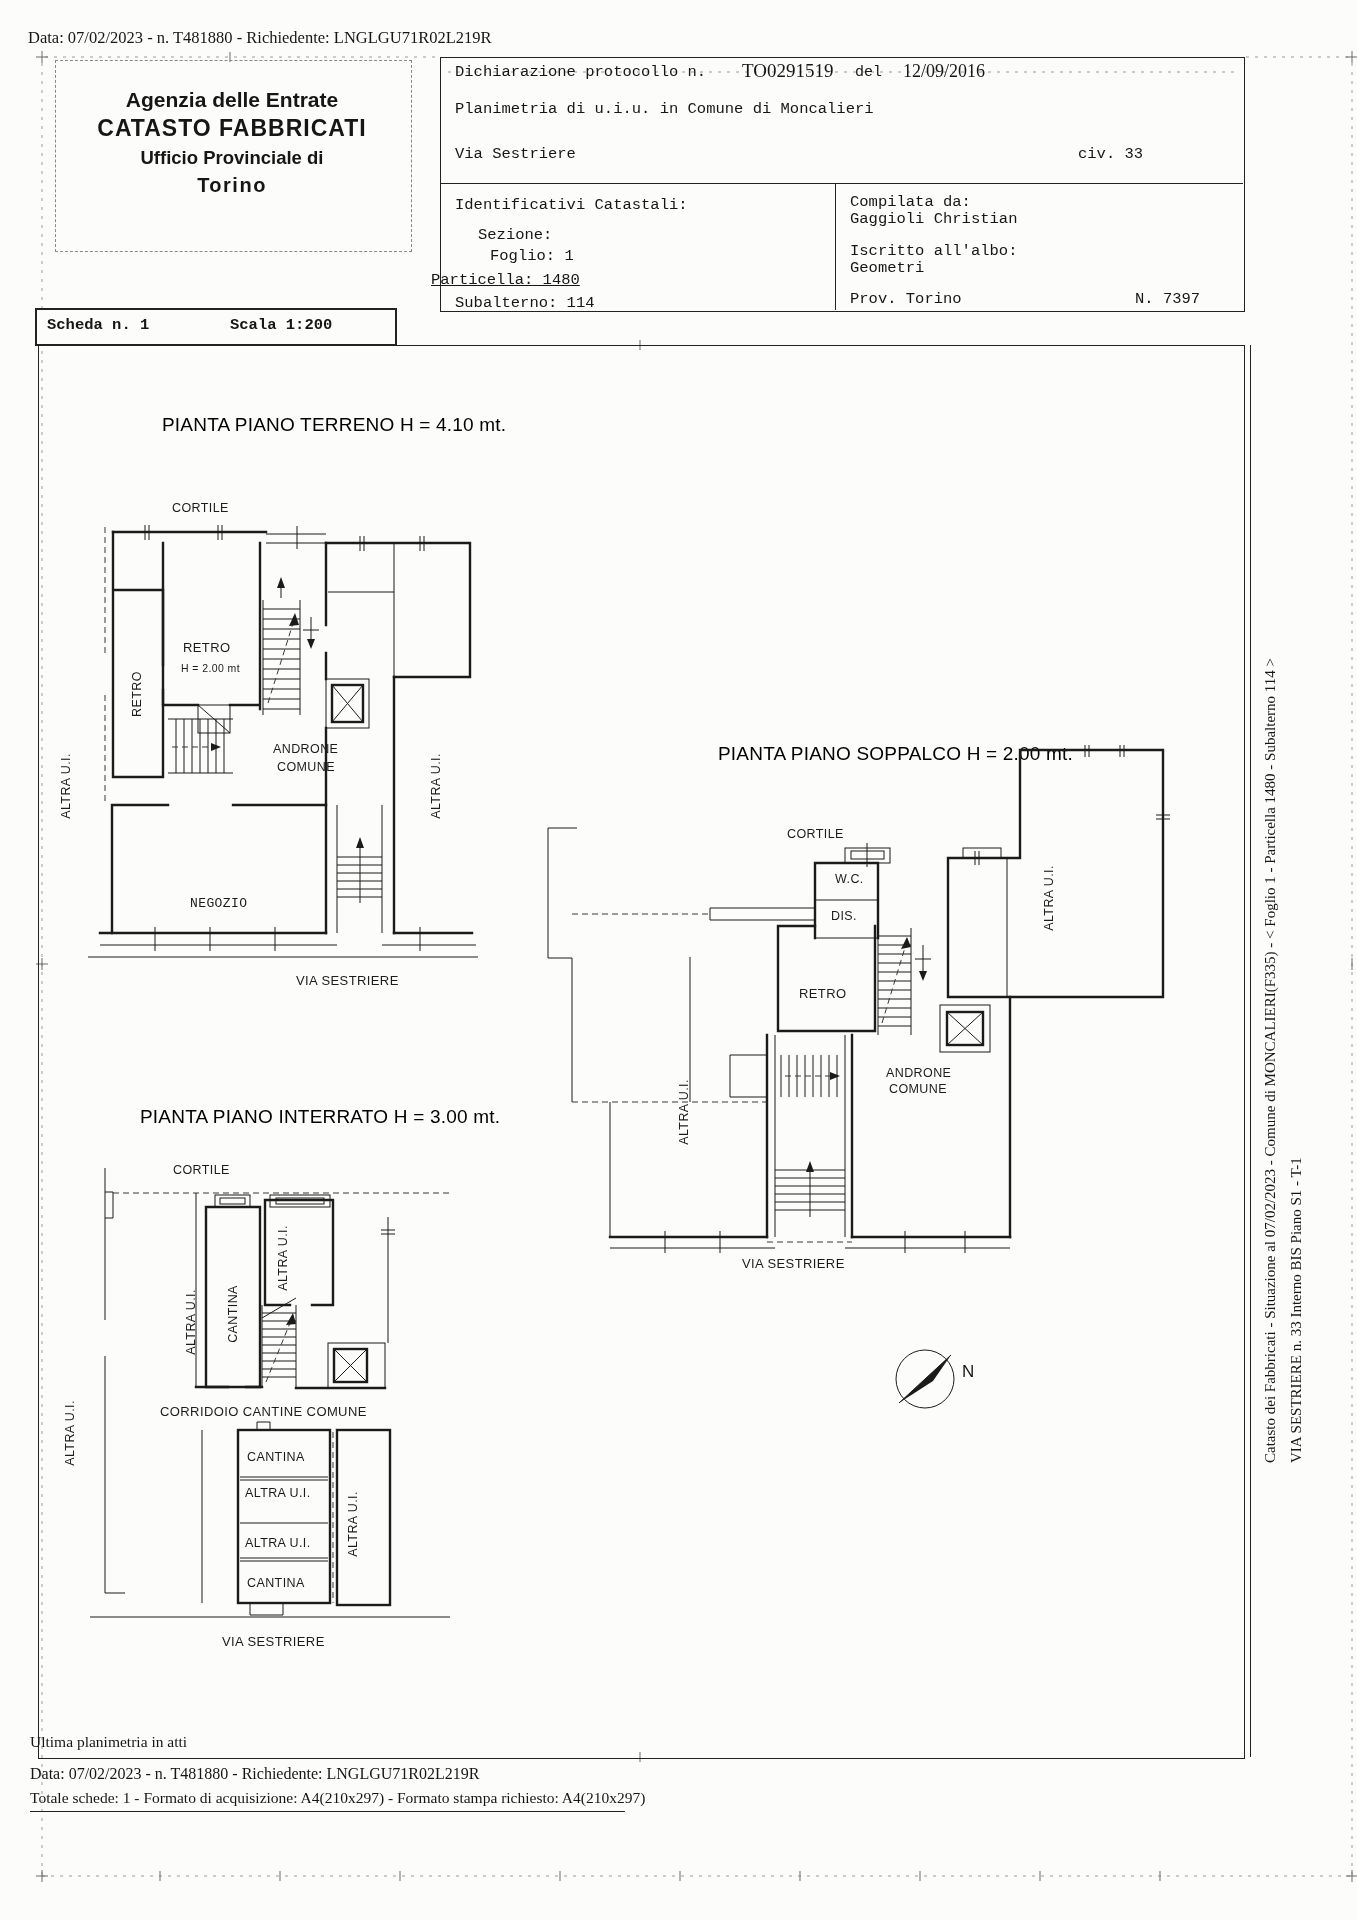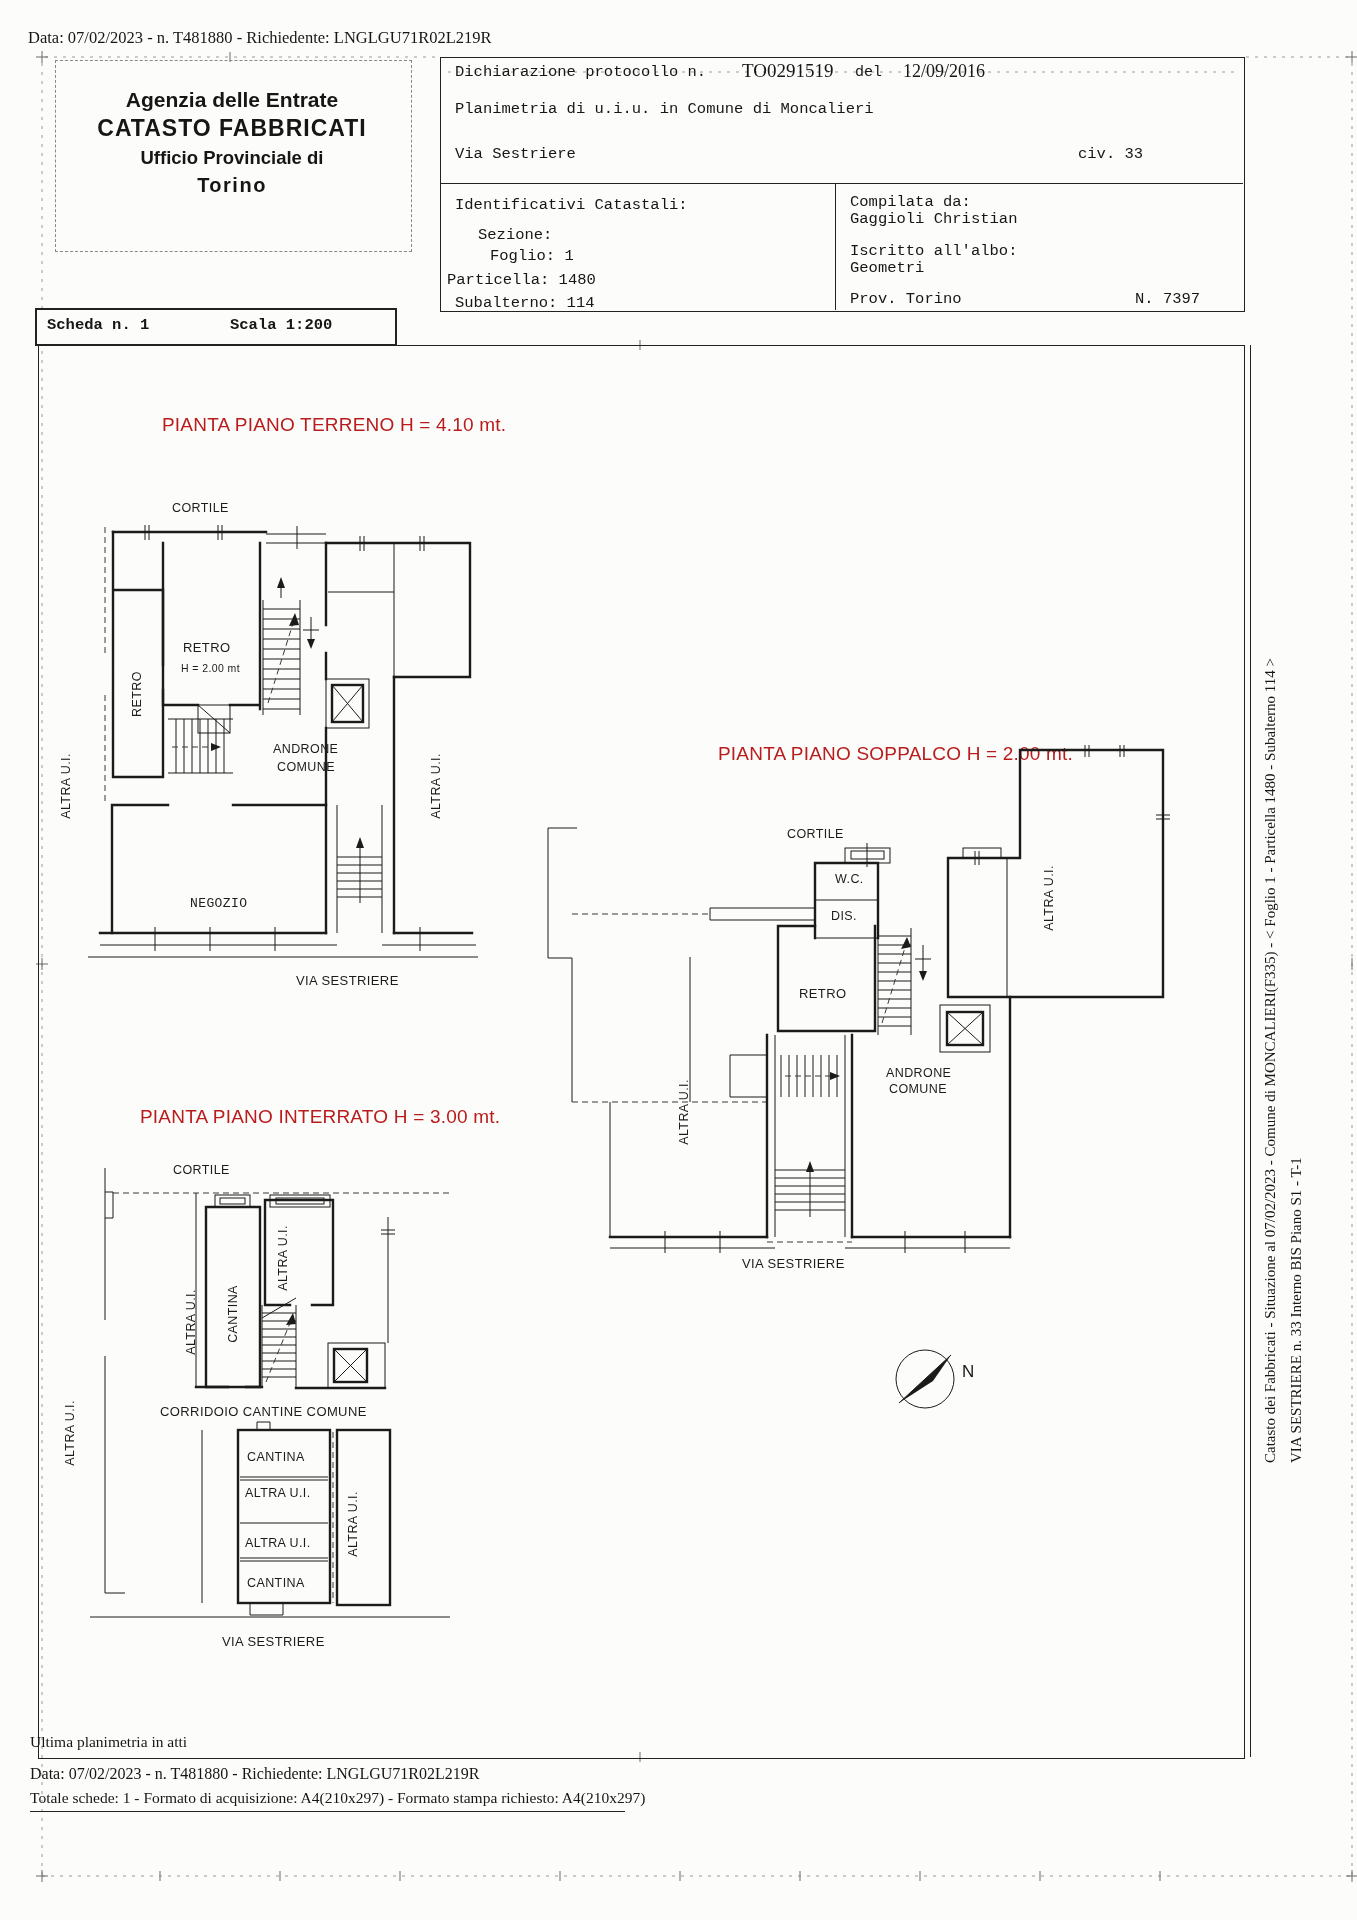--- a/index.html
+++ b/index.html
@@ -7,21 +7,21 @@
     width:1357px; height:1920px; position:relative;
     background:#fcfcfa; color:#161616;
     font-family:"Liberation Sans", sans-serif;
     overflow:hidden;
   }
   .abs { position:absolute; white-space:nowrap; }
   .serif { font-family:"Liberation Serif", serif; }
   .mono  { font-family:"Liberation Mono", monospace; }
   .lbl   { font-size:12.5px; letter-spacing:.4px; color:#1c1c1c; }
   .vlbl  { transform: translate(-50%,-50%) rotate(-90deg); }
-  .ptitle{ font-size:19px; letter-spacing:.2px; color:#b91c1c; }
+  .ptitle{ font-size:19px; letter-spacing:.2px; color:#000000; }
   .box   { position:absolute; }
   svg.plan { position:absolute; overflow:visible; }
   .wall { stroke:#1b1b1b; stroke-width:2.4; fill:none; stroke-linecap:square; }
   .thin { stroke:#1b1b1b; stroke-width:1; fill:none; }
   .dash { stroke:#383838; stroke-width:1; fill:none; stroke-dasharray:6 4; }
   .mdash{ stroke:#9a9a96; stroke-width:1; fill:none; stroke-dasharray:3 6; }
   .cross{ stroke:#6b6b66; stroke-width:1; fill:none; }
 </style>
 </head>
 <body>
@@ -55,21 +55,21 @@
 <div class="abs serif" style="left:742px;top:60px;font-size:19px;">TO0291519</div>
 <div class="abs mono" style="left:855px;top:64px;font-size:15px;">del</div>
 <div class="abs serif" style="left:903px;top:61px;font-size:18px;">12/09/2016</div>
 <div class="abs mono" style="left:455px;top:100px;font-size:15.5px;">Planimetria di u.i.u. in Comune di Moncalieri</div>
 <div class="abs mono" style="left:455px;top:145px;font-size:15.5px;">Via Sestriere</div>
 <div class="abs mono" style="left:1078px;top:145px;font-size:15.5px;">civ. 33</div>
 
 <div class="abs mono" style="left:455px;top:196px;font-size:15.5px;">Identificativi Catastali:</div>
 <div class="abs mono" style="left:478px;top:226px;font-size:15.5px;">Sezione:</div>
 <div class="abs mono" style="left:490px;top:247px;font-size:15.5px;">Foglio: 1</div>
-<div class="abs mono" style="left:447px;top:271px;font-size:15.5px;">Particella: 1480</div>
+<div class="abs mono" style="left:431px;top:271px;font-size:15.5px;text-decoration:underline;">Particella: 1480</div>
 <div class="abs mono" style="left:455px;top:294px;font-size:15.5px;font-family:Liberation Mono, monospace;">Subalterno: 114</div>
 
 <div class="abs mono" style="left:850px;top:193px;font-size:15.5px;">Compilata da:</div>
 <div class="abs mono" style="left:850px;top:210px;font-size:15.5px;text-align:center;">Gaggioli Christian</div>
 <div class="abs mono" style="left:850px;top:242px;font-size:15.5px;">Iscritto all'albo:</div>
 <div class="abs mono" style="left:850px;top:259px;font-size:15.5px;">Geometri</div>
 <div class="abs mono" style="left:850px;top:290px;font-size:15.5px;">Prov. Torino</div>
 <div class="abs mono" style="left:1135px;top:290px;font-size:15.5px;">N. 7397</div>
 
 <div class="box" style="left:35px;top:308px;width:358px;height:34px;border:2px solid #222;background:#fcfcfa;"></div>

